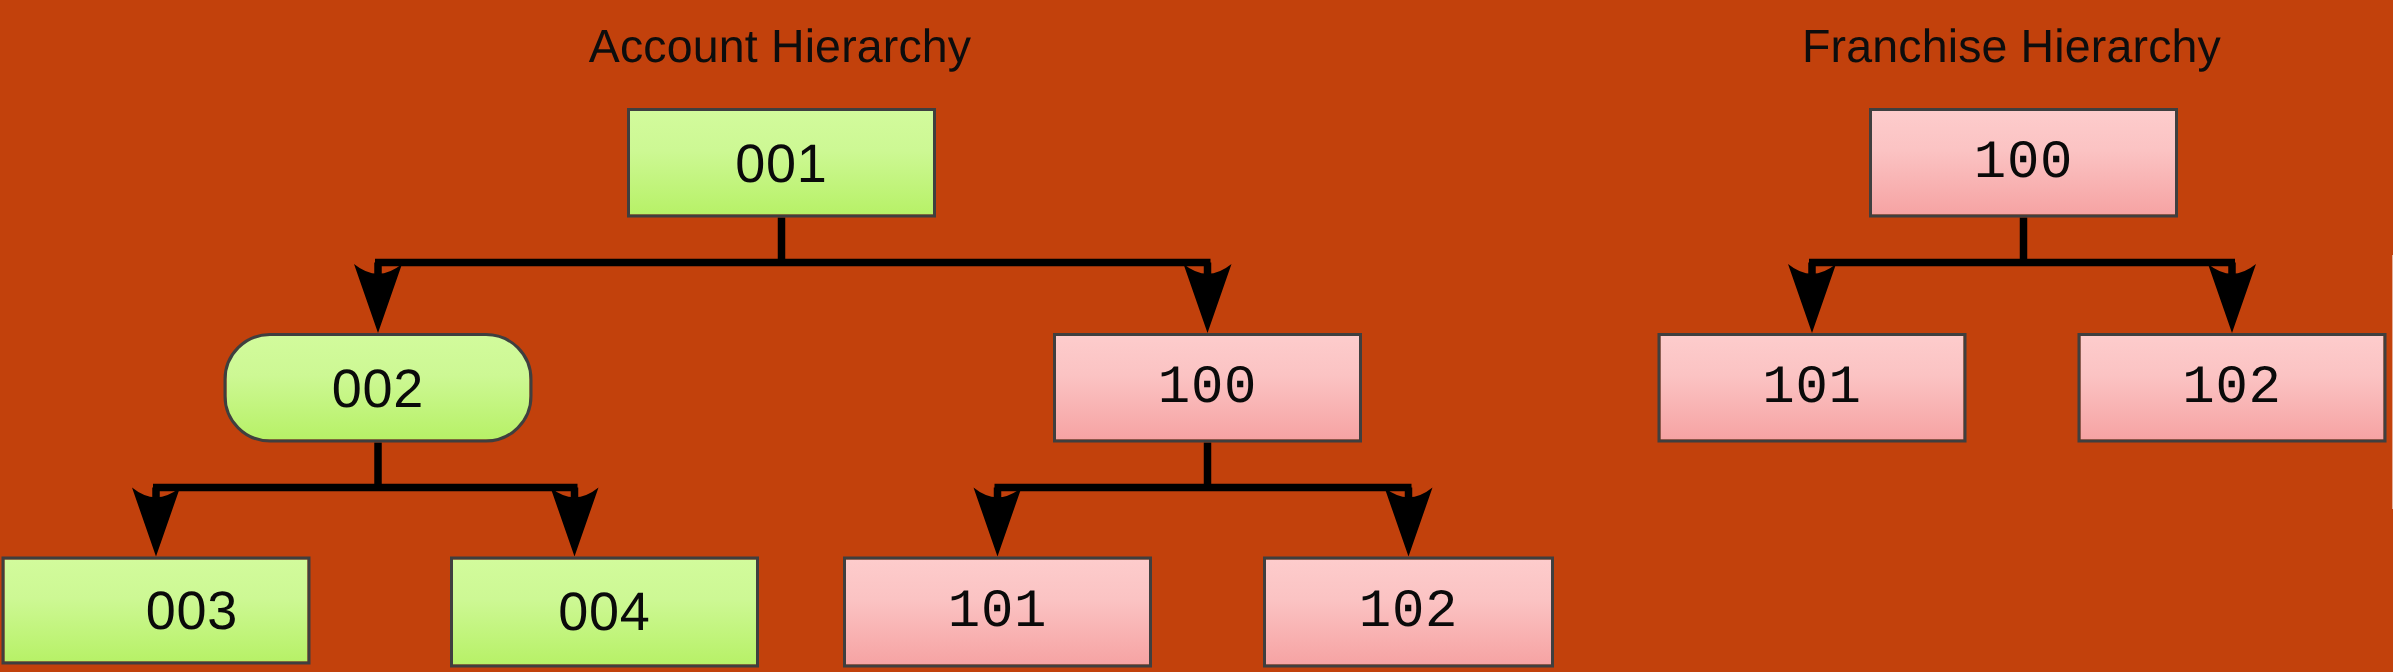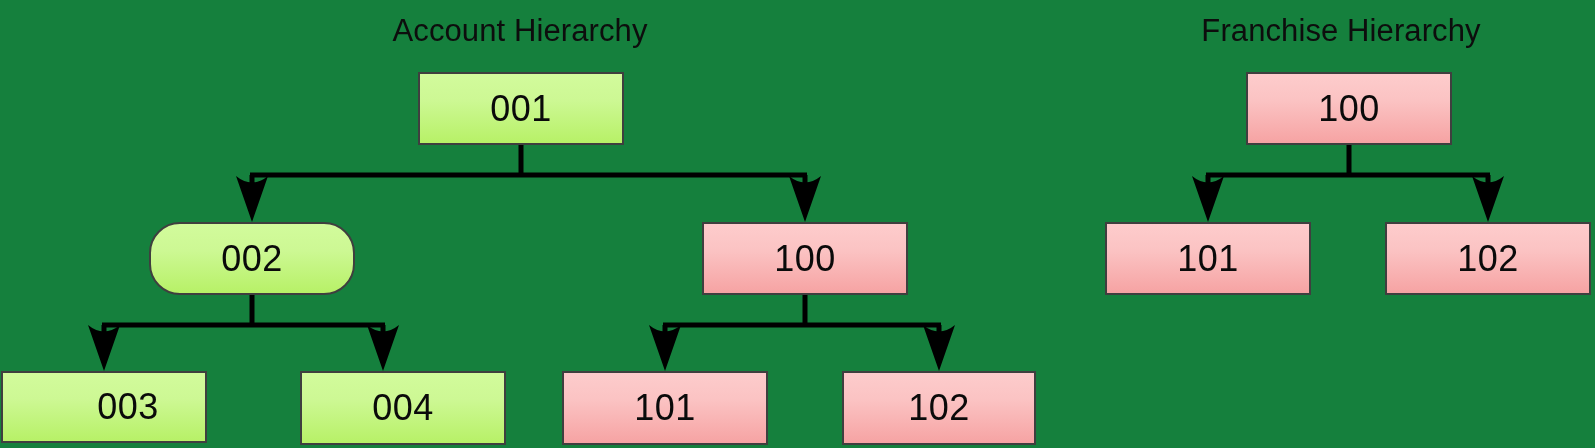--- a/index.html
+++ b/index.html
@@ -7,21 +7,21 @@
     padding: 0;
     background: #ffffff;
   }
   body {
     font-family: "Liberation Sans", "DejaVu Sans", sans-serif;
   }
   #canvas {
     position: relative;
     width: 1595px;
     height: 448px;
-    background: #15803d;
+    background: #c2410c;
     overflow: hidden;
   }
   .diagram-title {
     position: absolute;
     font-size: 31px;
     line-height: 34px;
     color: #0d0d0d;
     white-space: nowrap;
     text-align: center;
     font-weight: 400;
@@ -37,20 +37,21 @@
     font-size: 36px;
     line-height: 36px;
     color: #0a0a0a;
     letter-spacing: 0.5px;
   }
   .node.green {
     background: linear-gradient(to bottom, #d2fb9c 0%, #cdf894 38%, #b7f167 100%);
   }
   .node.pink {
     background: linear-gradient(to bottom, #fdcccc 0%, #fbc3c3 38%, #f6a3a3 100%);
+    font-family: Liberation Mono, monospace;
   }
   .edge-layer {
     position: absolute;
     left: 0;
     top: 0;
     width: 1595px;
     height: 448px;
     pointer-events: none;
   }
 </style>

